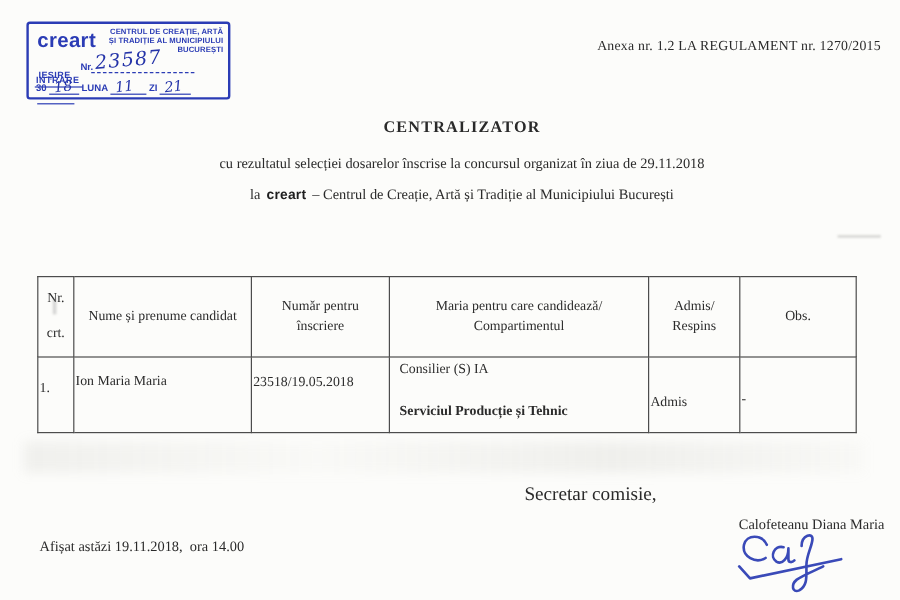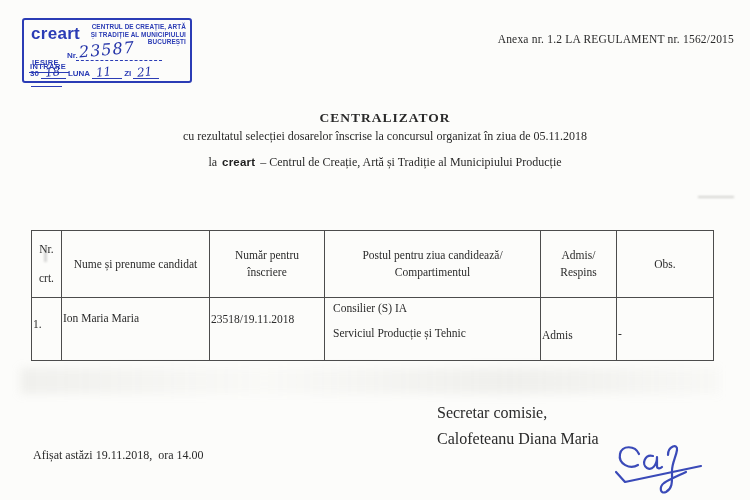--- a/index.html
+++ b/index.html
@@ -79,21 +79,21 @@
     transform:rotate(-6deg);font-weight:normal;
   }
 
   
   .annex{
     position:absolute;left:0;top:33px;width:734px;text-align:right;
     font-size:11.5px;letter-spacing:.2px;
   }
   .title{
     position:absolute;left:20px;top:98px;width:730px;text-align:center;
-    font-size:13.5px;font-weight:bold;letter-spacing:1px;margin-top:12px;
+    font-size:13.5px;font-weight:bold;letter-spacing:1px;
   }
   .subtitle{
     position:absolute;left:20px;top:129px;width:730px;text-align:center;
     font-size:12px;
   }
   .orgline{
     position:absolute;left:20px;top:155px;width:730px;text-align:center;
     font-size:12px;
   }
   .logo-inline{
@@ -115,36 +115,36 @@
   .doc-table thead tr{height:67px;}
   .doc-table tbody tr{height:63px;}
   .doc-table th{text-align:center;vertical-align:middle;line-height:1.45;}
   .th-l2:empty{display:none;}
   .col-nr .th-l2{margin-top:12px;}
   .doc-table td{vertical-align:top;text-align:left;}
   .cell-nr{padding-top:20px;}
   .cell-name{padding-top:14px;}
   .cell-request{padding-top:15px;}
   .cell-position{text-align:left;padding:4px 4px 0 8px;}
-  .cell-position .dept{margin-top:13px;}
+  .cell-position .dept{margin-top:23px;font-weight:bold;}
   .cell-result{padding-top:31px;}
   .cell-obs{padding-top:29px;}
   .smudge-v{
     position:absolute;left:44px;top:248px;width:3px;height:14px;
     background:rgba(120,120,118,.28);filter:blur(1px);pointer-events:none;
   }
 
   
   .secretar{
     position:absolute;left:437px;top:404px;width:300px;
     font-size:16px;
   }
   .secname{
-    position:absolute;left:437px;top:430px;width:300px;text-align:left;
-    font-size:16px;
+    position:absolute;left:437px;top:430px;width:300px;text-align:right;
+    font-size:12px;
   }
   .afisat{
     position:absolute;left:33px;top:448px;font-size:12px;white-space:pre;
   }
   .signature{
     position:absolute;left:608px;top:441px;
   }
   .signature path{
     fill:none;stroke:#3a4ab8;stroke-width:2.2;
     stroke-linecap:round;stroke-linejoin:round;
@@ -177,27 +177,27 @@
     <span class="slot slot-luna">
         <span class="handwriting">11</span>
       </span>
     <span class="lbl">ZI</span>
     <span class="slot slot-zi">
         <span class="handwriting">21</span>
       </span>
   </div>
 </div>
 
-<div class="annex">Anexa nr. 1.2 LA REGULAMENT nr. 1562/2015</div>
+<div class="annex">Anexa nr. 1.2 LA REGULAMENT nr. 1270/2015</div>
 <div class="title">CENTRALIZATOR</div>
-<div class="subtitle">cu rezultatul selecției dosarelor înscrise la concursul organizat în ziua de 05.11.2018</div>
+<div class="subtitle">cu rezultatul selecției dosarelor înscrise la concursul organizat în ziua de 29.11.2018</div>
 <div class="orgline">
   <span>la</span>
   <span class="logo-inline">creart</span>
-  <span>– Centrul de Creație, Artă și Tradiție al Municipiului Producție</span>
+  <span>– Centrul de Creație, Artă și Tradiție al Municipiului București</span>
 </div>
 
 <table class="doc-table">
   <colgroup>
     <col style="width:30px">
       <col style="width:148px">
       <col style="width:115px">
     <col style="width:216px">
       <col style="width:76px">
       <col style="width:97px">
@@ -210,38 +210,38 @@
       </th>
       <th>
         <div class="th-l1">Nume și prenume candidat</div>
 
       </th>
       <th>
         <div class="th-l1">Număr pentru</div>
         <div class="th-l2">înscriere</div>
       </th>
       <th>
-        <div class="th-l1">Postul pentru ziua candidează/</div>
+        <div class="th-l1">Maria pentru care candidează/</div>
         <div class="th-l2">Compartimentul</div>
       </th>
       <th>
         <div class="th-l1">Admis/</div>
         <div class="th-l2">Respins</div>
       </th>
       <th>
         <div class="th-l1">Obs.</div>
 
       </th>
     </tr>
   </thead>
   <tbody>
     <tr>
       <td class="cell-nr">1.</td>
       <td class="cell-name">Ion Maria Maria</td>
-      <td class="cell-request">23518/19.11.2018</td>
+      <td class="cell-request">23518/19.05.2018</td>
       <td class="cell-position">
         <div>Consilier (S) IA</div>
         <div class="dept">Serviciul Producție și Tehnic</div>
       </td>
       <td class="cell-result">Admis</td>
       <td class="cell-obs">-</td>
     </tr>
   </tbody>
 </table>
 <div class="smudge-v"></div>

